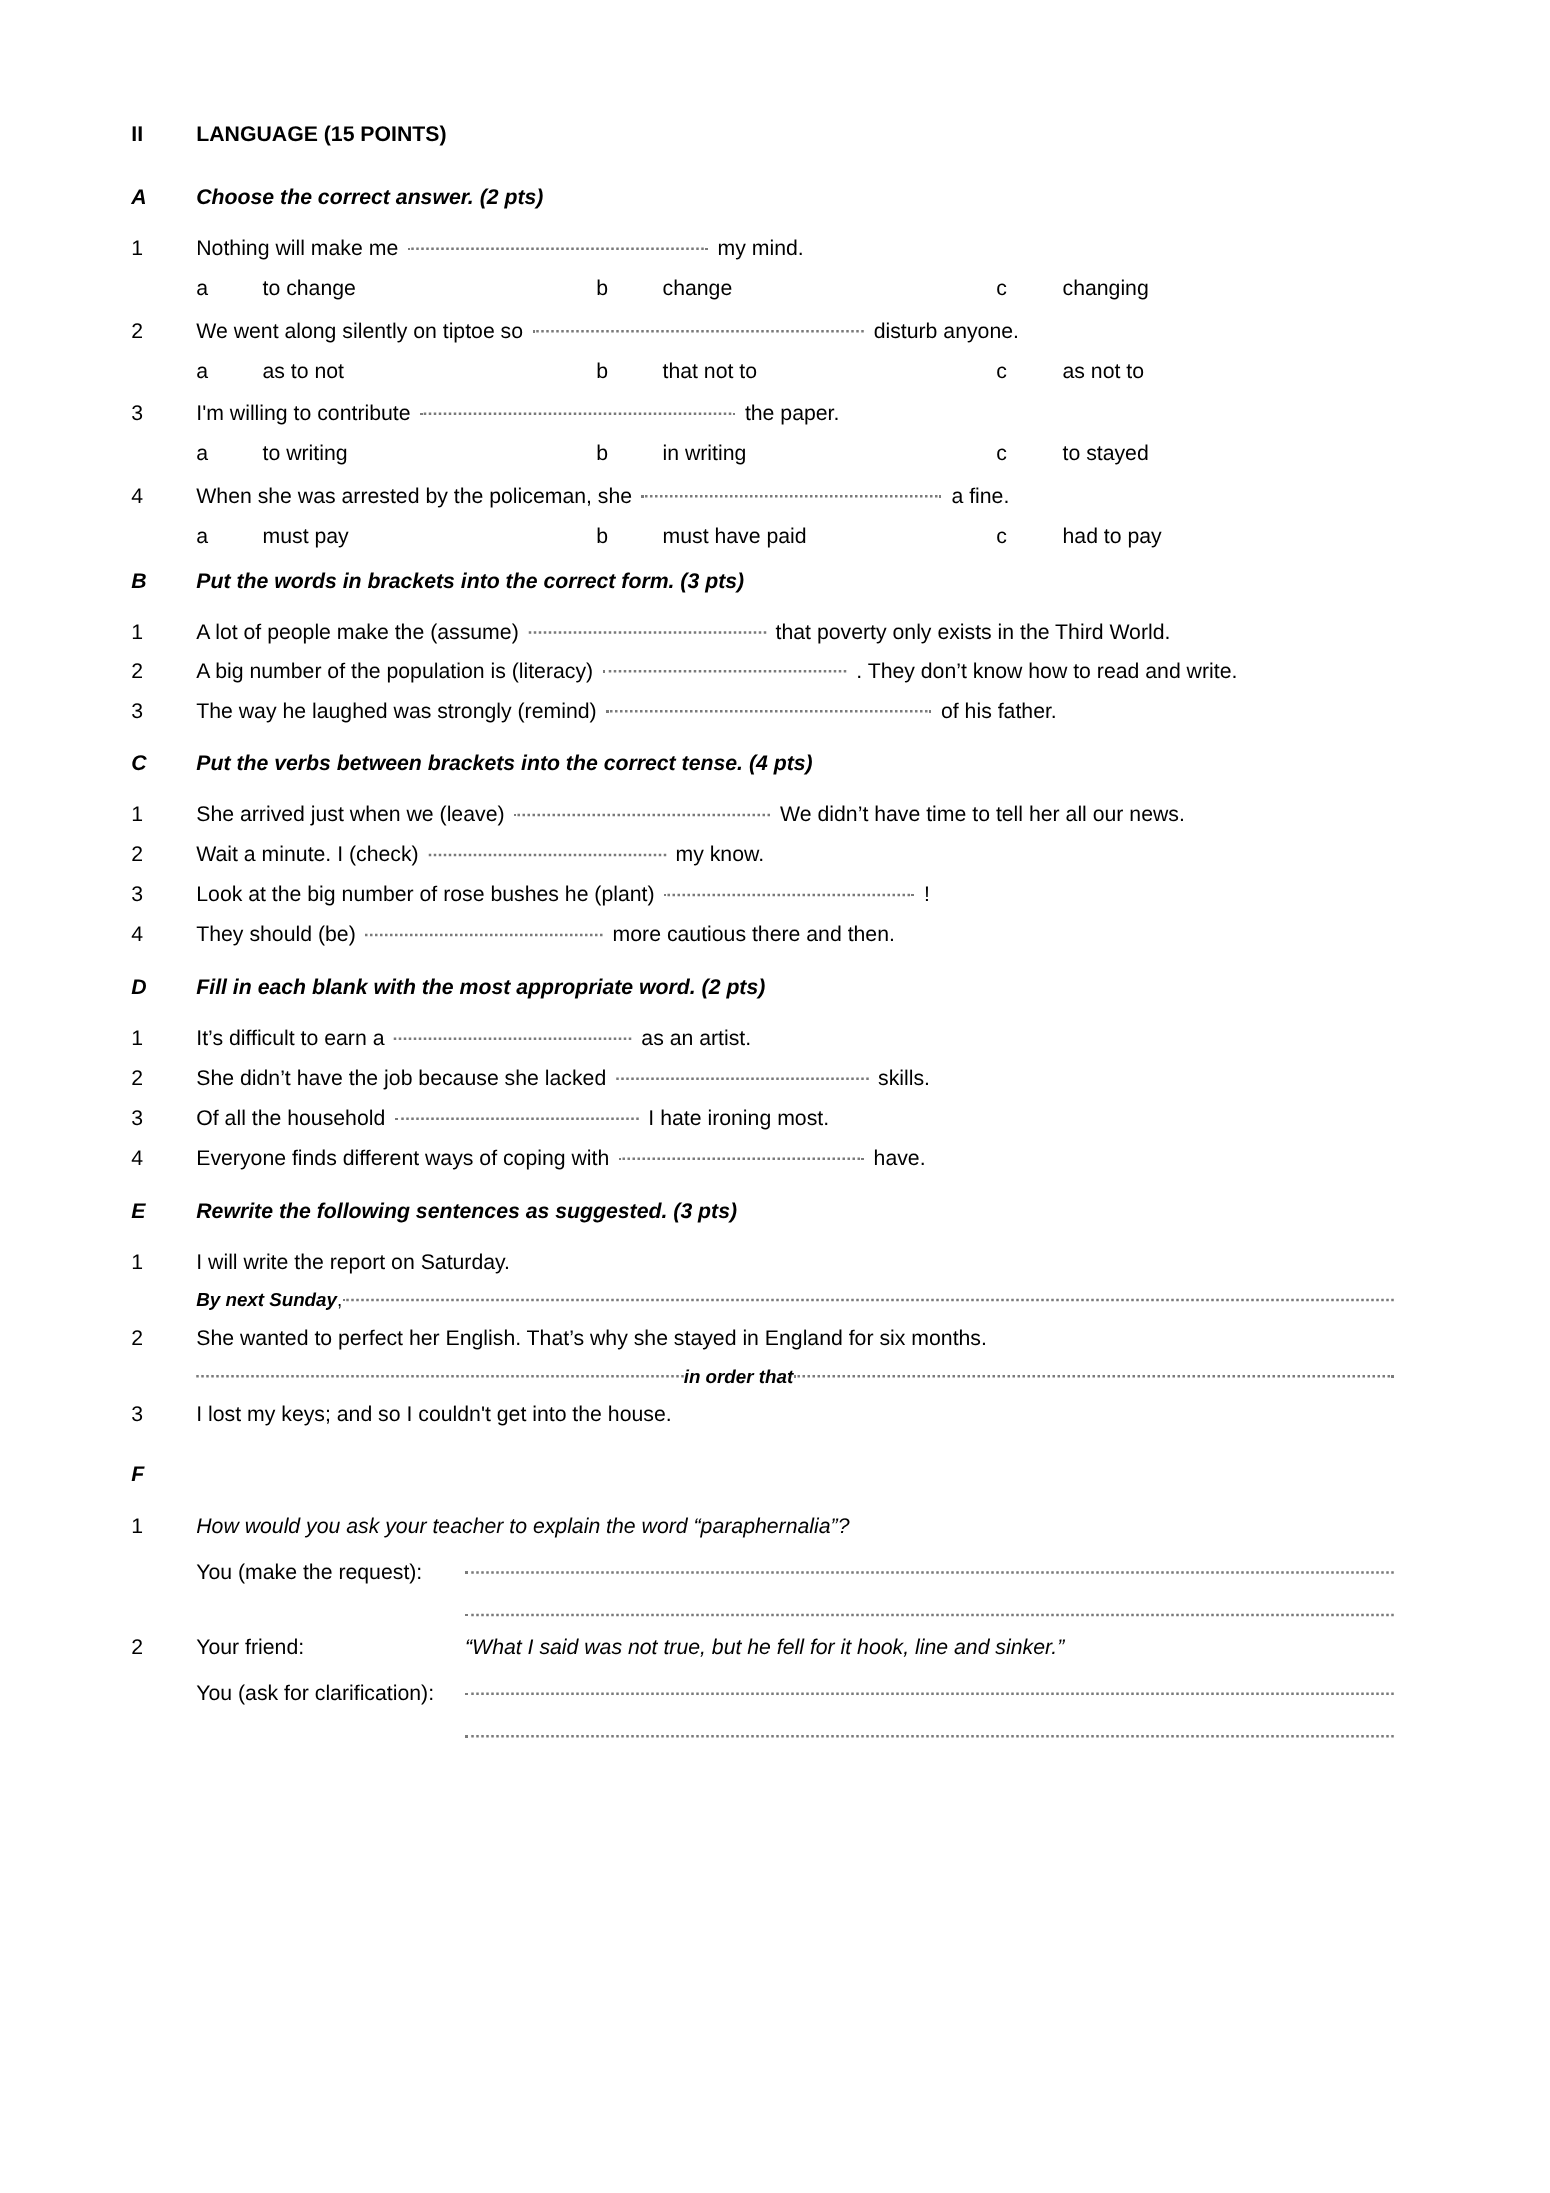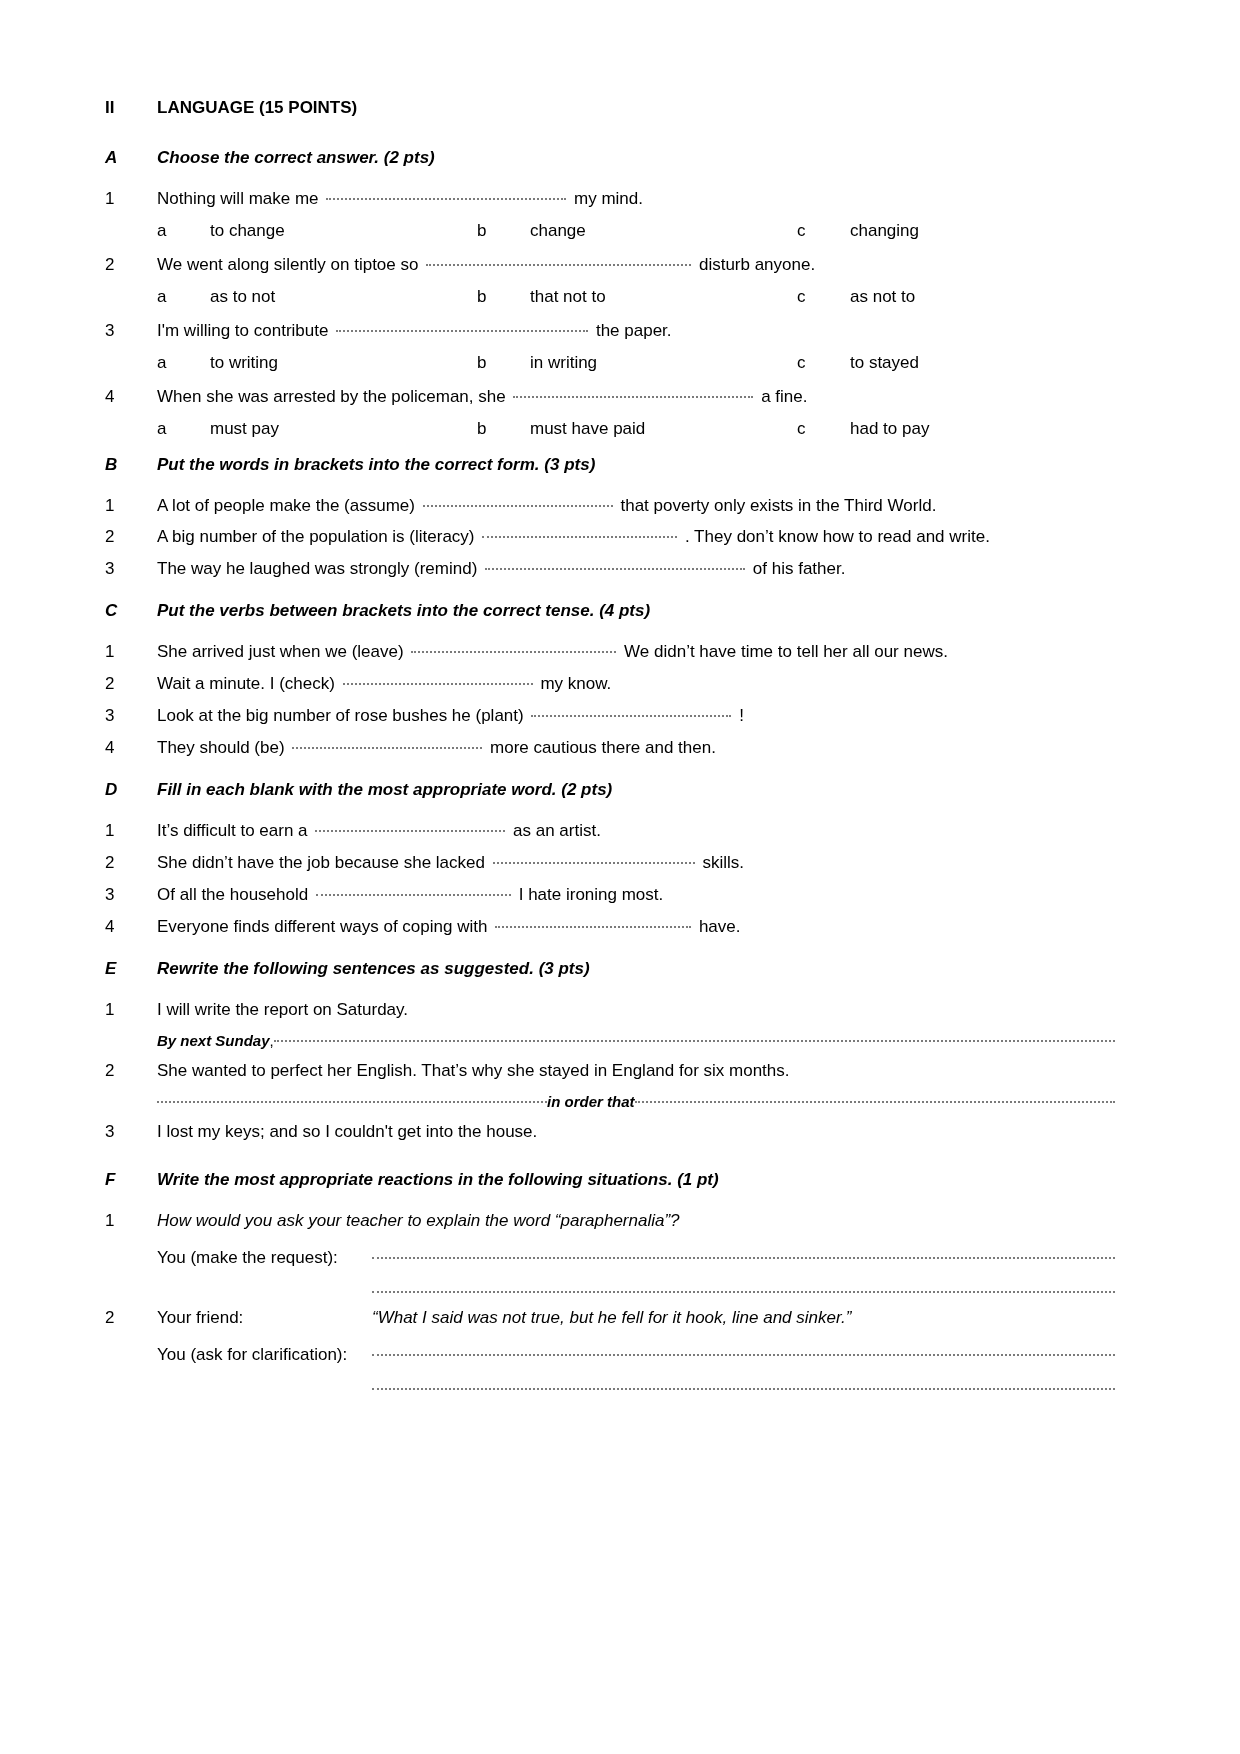--- a/index.html
+++ b/index.html
@@ -398,21 +398,20 @@
       <span class="rule"></span>
     </div>
 
     <div class="q">
       <span class="num">3</span>
       <span class="body">I lost my keys; and so I couldn't get into the house.</span>
     </div>
 
     <div class="sub-head mt26">
       <span class="lbl">F</span>
-      <span>Write the most appropriate reactions in the following situations. (1 pt)</span>
     </div>
 
     <div class="sit">
       <span class="num">1</span>
       <span class="ans">How would you ask your teacher to explain the word “paraphernalia”?</span>
     </div>
     <div class="sit" style="margin-top:14px">
       <span class="num"></span>
       <span class="who">You (make the request):</span>
       <span class="ans">

